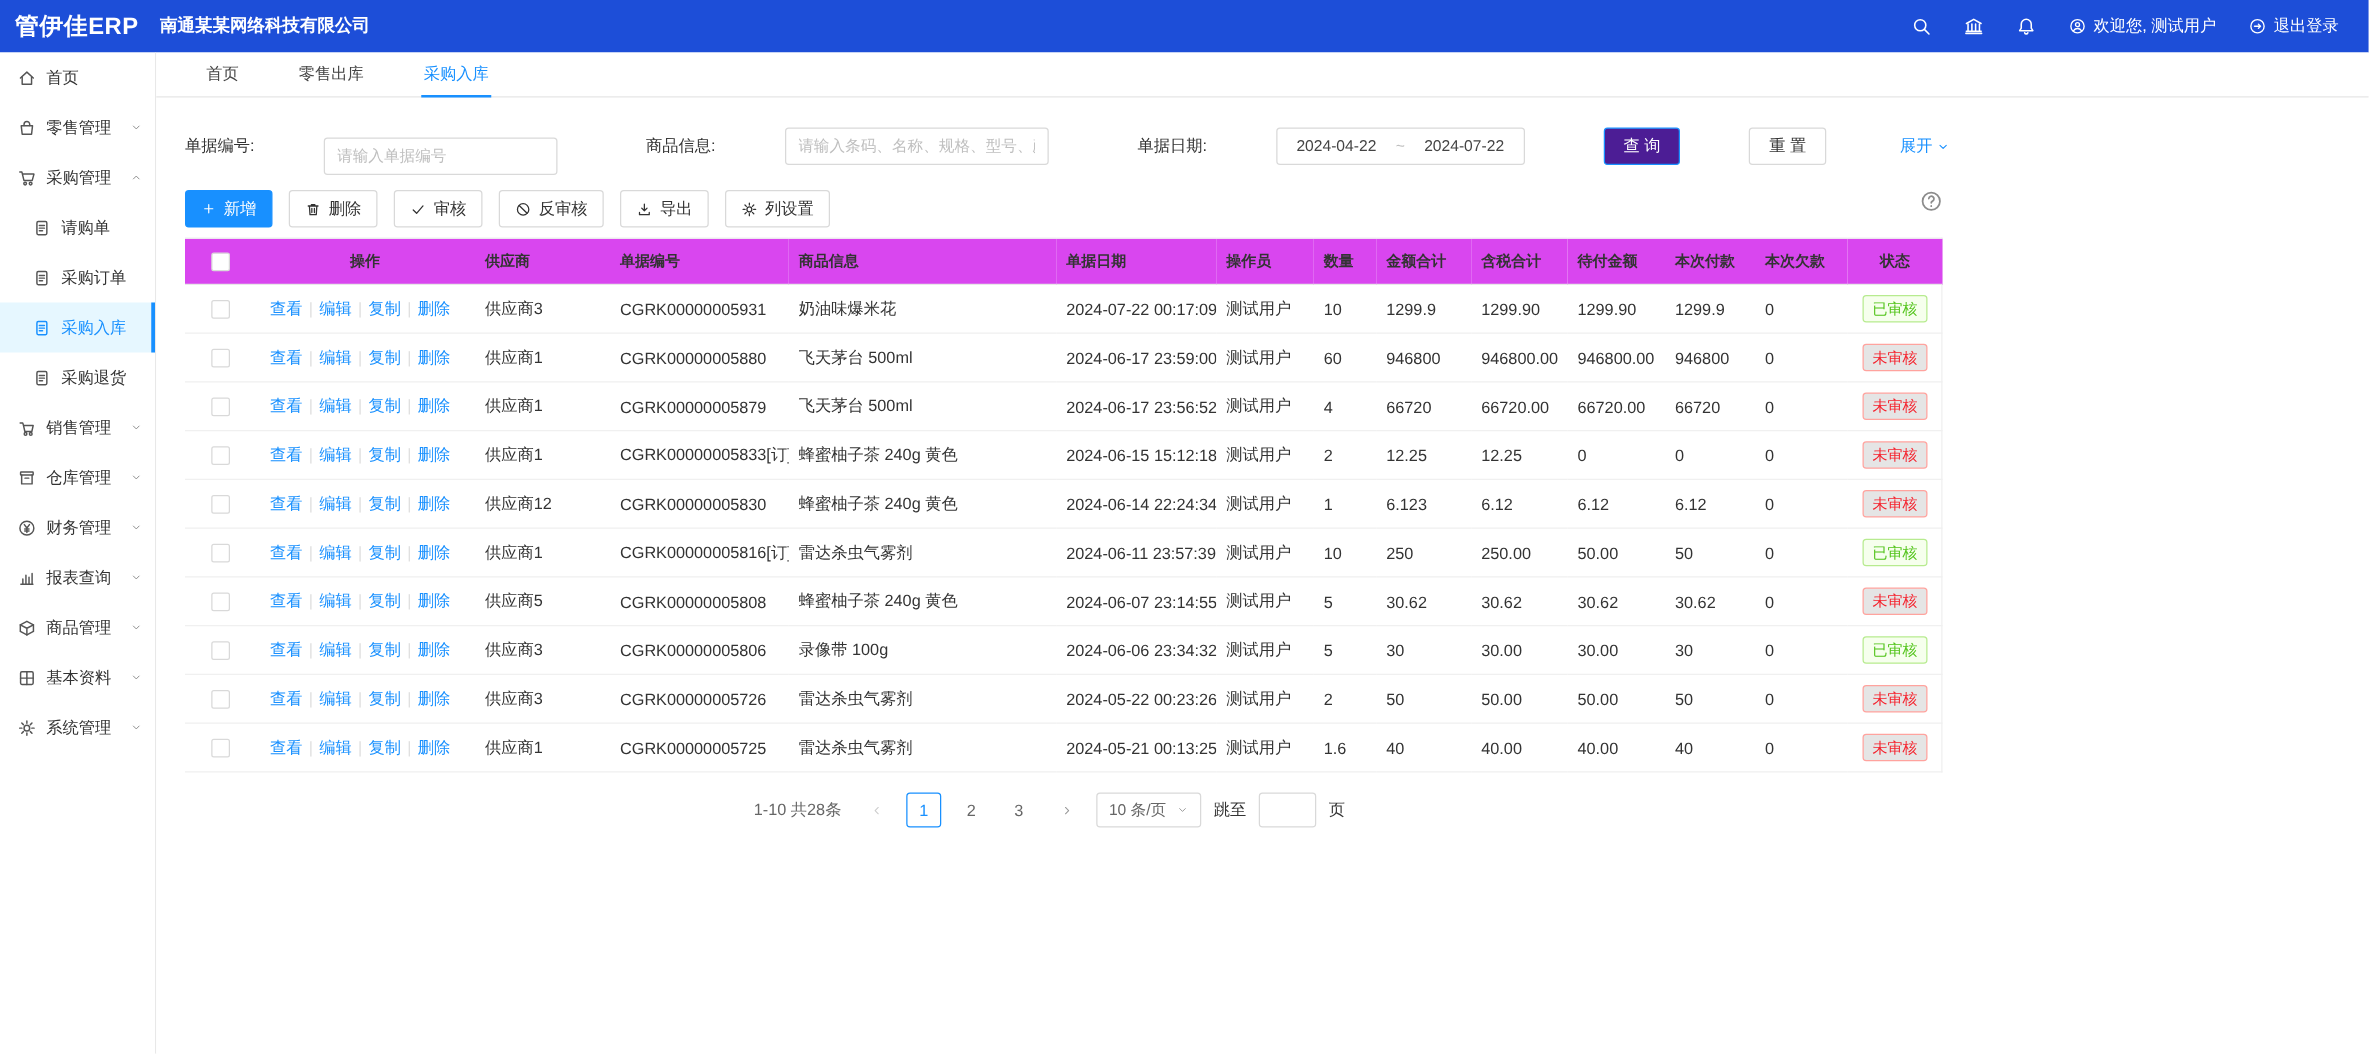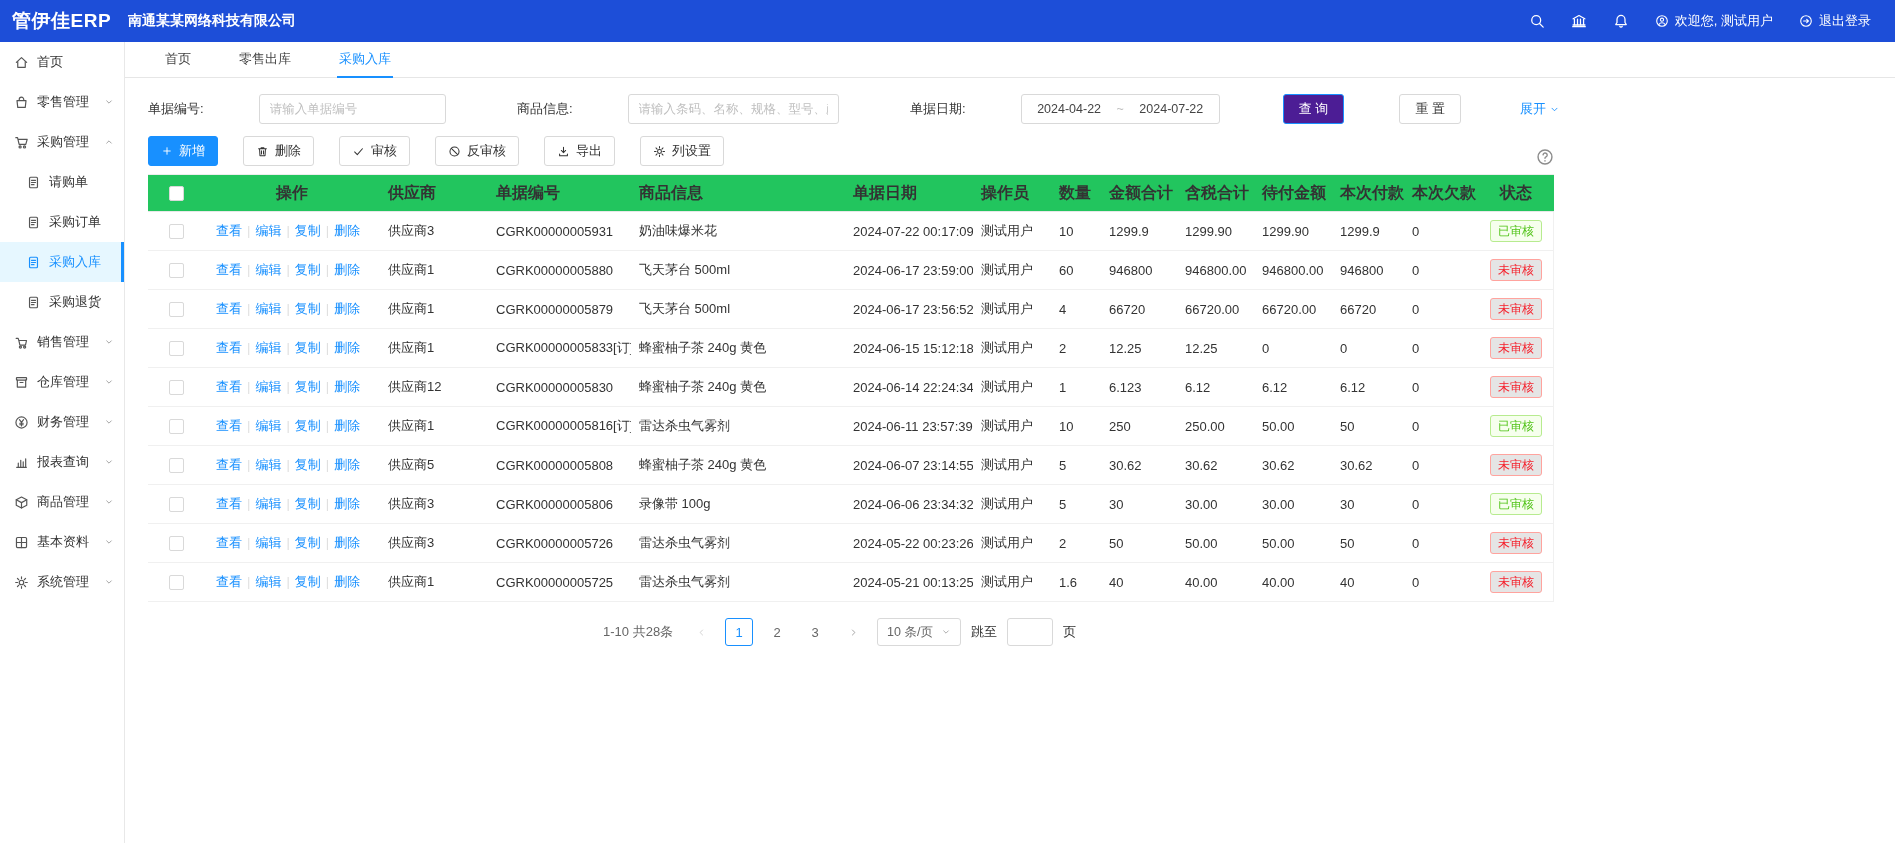--- a/index.html
+++ b/index.html
@@ -34,42 +34,42 @@
   .tab { display:flex; align-items:center; padding:0 2px; font-size:13px; color:#444; cursor:pointer; border-bottom:2px solid transparent; margin-bottom:-1px; }
   .tab.active { color:#1890ff; border-bottom-color:#1890ff; }
 
   .inner { width:1435px; }
 
   
   .filters { display:flex; align-items:center; margin:16px 0 12px 23px;gap:43px; }
   .flabel { color:#333; font-size:13px; white-space:nowrap; }
   .finput { height:30px; border:1px solid #d9d9d9; border-radius:3px; padding:0 10px; font-size:12.5px; color:#333; margin-left:12px; outline:none; }
   .finput::placeholder { color:#bfbfbf; }
-  .w1 { width:240px; }
+  .w1 { width:240px;margin-top:16px; }
   .w2 { width:272px; }
   .g { margin-left:28px; }
   .daterange { height:30px; width:262px; border:1px solid #d9d9d9; border-radius:3px; display:flex; align-items:center; justify-content:space-evenly; margin-left:12px; font-size:12.5px; color:#444; cursor:pointer; }
   .daterange .dsep { color:#bfbfbf; }
   .btn { height:30px; padding:0 15px; border-radius:3px; font-size:13px; cursor:pointer; border:1px solid #d9d9d9; background:#fff; color:#333; white-space:nowrap; }
   .btn.primary { background:#4c1d95; border-color:#1890ff; color:#fff; }
   .btn.search { margin-left:20px; }
   .btn.reset { margin-left:12px; }
   .expand { margin-left:16px; color:#1890ff; display:inline-flex; align-items:center; gap:3px; cursor:pointer; white-space:nowrap; }
 
   
-  .toolbar { display:flex; align-items:flex-end; gap:25px; width:1406px; margin:0 0 8px 23px; }
+  .toolbar { display:flex; align-items:flex-start; gap:13px; width:1406px; margin:0 0 8px 23px; }
   .tbtn { height:30px; display:inline-flex; align-items:center; gap:6px; padding:0 12px; border:1px solid #d9d9d9; border-radius:3px; background:#fff; color:#333; font-size:13px; cursor:pointer; white-space:nowrap; }
   .tbtn.primary { background:#1890ff; border-color:#1890ff; color:#fff; }
   .bicon { display:inline-flex; }
   .help { margin-left:auto; color:#8c8c8c; display:inline-flex; cursor:pointer; }
 
   
   .twrap { width:1406px; margin-left:23px; border-right:1px solid #f0f0f0; }
   table { width:1406px; border-collapse:collapse; table-layout:fixed; }
-  th { background:#22c55e; height:37px; font-size:16px; font-weight:600; color:#333; text-align:left; padding:0 8px; border-top:1px solid #ededed; border-bottom:1px solid #e8e8e8; white-space:nowrap; }
+  th { background:#d946ef; height:37px; font-size:12px; font-weight:600; color:#333; text-align:left; padding:0 8px; border-top:1px solid #ededed; border-bottom:1px solid #e8e8e8; white-space:nowrap; }
   td { height:39px; font-size:13px; color:#333; padding:0 8px; border-bottom:1px solid #f0f0f0; white-space:nowrap; overflow:hidden; }
   th.c-check, td.c-check, th.c-actions { text-align:center; }
   th.c-status, td.c-status { text-align:center; }
   td.c-actions { padding-left:12px; }
   .checkbox { display:inline-block; width:15px; height:15px; border:1px solid #d9d9d9; border-radius:2px; background:#fff; vertical-align:middle; cursor:pointer; }
   .rlink { color:#1890ff; cursor:pointer; text-decoration:none; }
   .sep { color:#e0e0e0; margin:0 5px; }
   .badge { display:inline-block; padding:2px 7px; border-radius:3px; font-size:12px; line-height:16px; }
   .badge.success { color:#52c41a; background:#f6ffed; border:1px solid #b7eb8f; }
   .badge.danger { color:#f5222d; background:#e5e5e5; border:1px solid #ffa39e; }

